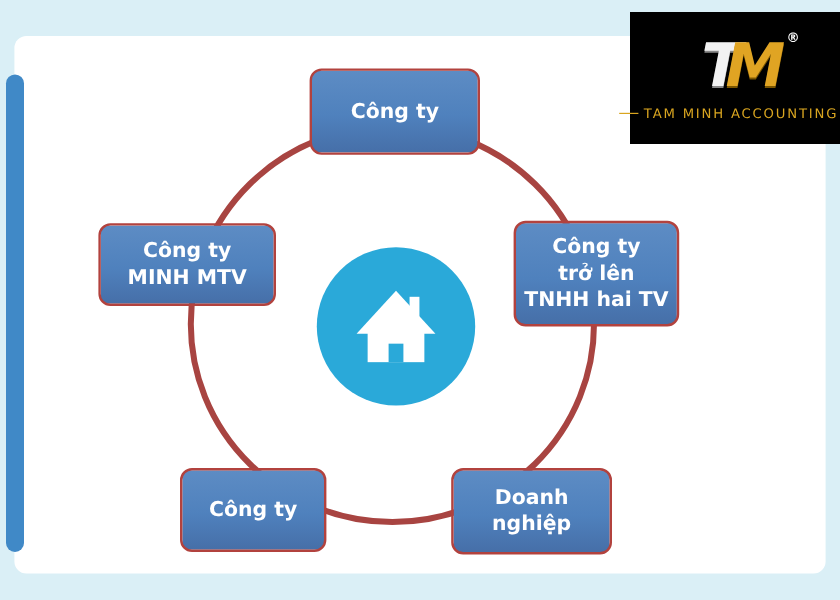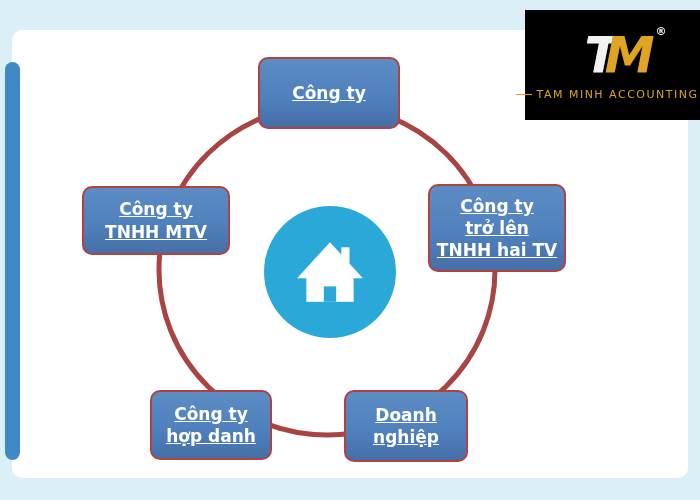--- a/index.html
+++ b/index.html
@@ -18,27 +18,27 @@
   }
   
   svg.ring { position:absolute; left:0; top:0; }
   
   .node {
     position:absolute;
     background:linear-gradient(180deg,#5d8cc4 0%,#4f81bd 55%,#466fa8 100%);
     border:2px solid #b2423e; border-radius:10px;
     color:#ffffff; font-weight:bold; font-size:17px; line-height:1.3;
     display:flex; flex-direction:column; align-items:center; justify-content:center;
-    text-align:center; box-sizing:border-box;text-decoration:underline;
+    text-align:center; box-sizing:border-box;
   }
   #node-top { left:258px; top:57px;  width:142px; height:72px; }
   #node-left { left:82px;  top:186px; width:148px; height:69px; }
   #node-right{ left:428px; top:184px; width:138px; height:88px; }
   #node-bl  { left:150px; top:390px; width:122px; height:70px; }
-  #node-br  { left:344px; top:390px; width:124px; height:72px; }
+  #node-br  { left:376px; top:390px; width:134px; height:72px; }
   
   .center-circle {
     position:absolute; left:264px; top:206px; width:132px; height:132px;
     background:#2aa9d9; border-radius:50%;
     display:flex; align-items:center; justify-content:center;
   }
   
   .logo {
     position:absolute; left:525px; top:10px; width:185px; height:110px;
     background:#000000; display:flex; flex-direction:column;
@@ -71,32 +71,31 @@
   <svg class="ring" width="700" height="500" viewBox="0 0 700 500" aria-hidden="true">
     <ellipse cx="327" cy="270" rx="168" ry="165" fill="none" stroke="#a84441" stroke-width="5"></ellipse>
   </svg>
 
   <div class="node" id="node-top">
     <span>Công ty</span>
   </div>
 
   <div class="node" id="node-left">
     <span>Công ty</span>
-    <span>TNHH MTV</span>
+    <span>MINH MTV</span>
   </div>
 
   <div class="node" id="node-right">
     <span>Công ty</span>
     <span>trở lên</span>
     <span>TNHH hai TV</span>
   </div>
 
   <div class="node" id="node-bl">
     <span>Công ty</span>
-    <span>hợp danh</span>
   </div>
 
   <div class="node" id="node-br">
     <span>Doanh nghiệp</span>
   </div>
 
   <div class="center-circle">
     <svg width="74" height="74" viewBox="0 0 72 72" aria-hidden="true">
       <rect x="47" y="12" width="8" height="16" fill="#ffffff"></rect>
       <polygon points="36,7 4,42 68,42" fill="#ffffff"></polygon>

